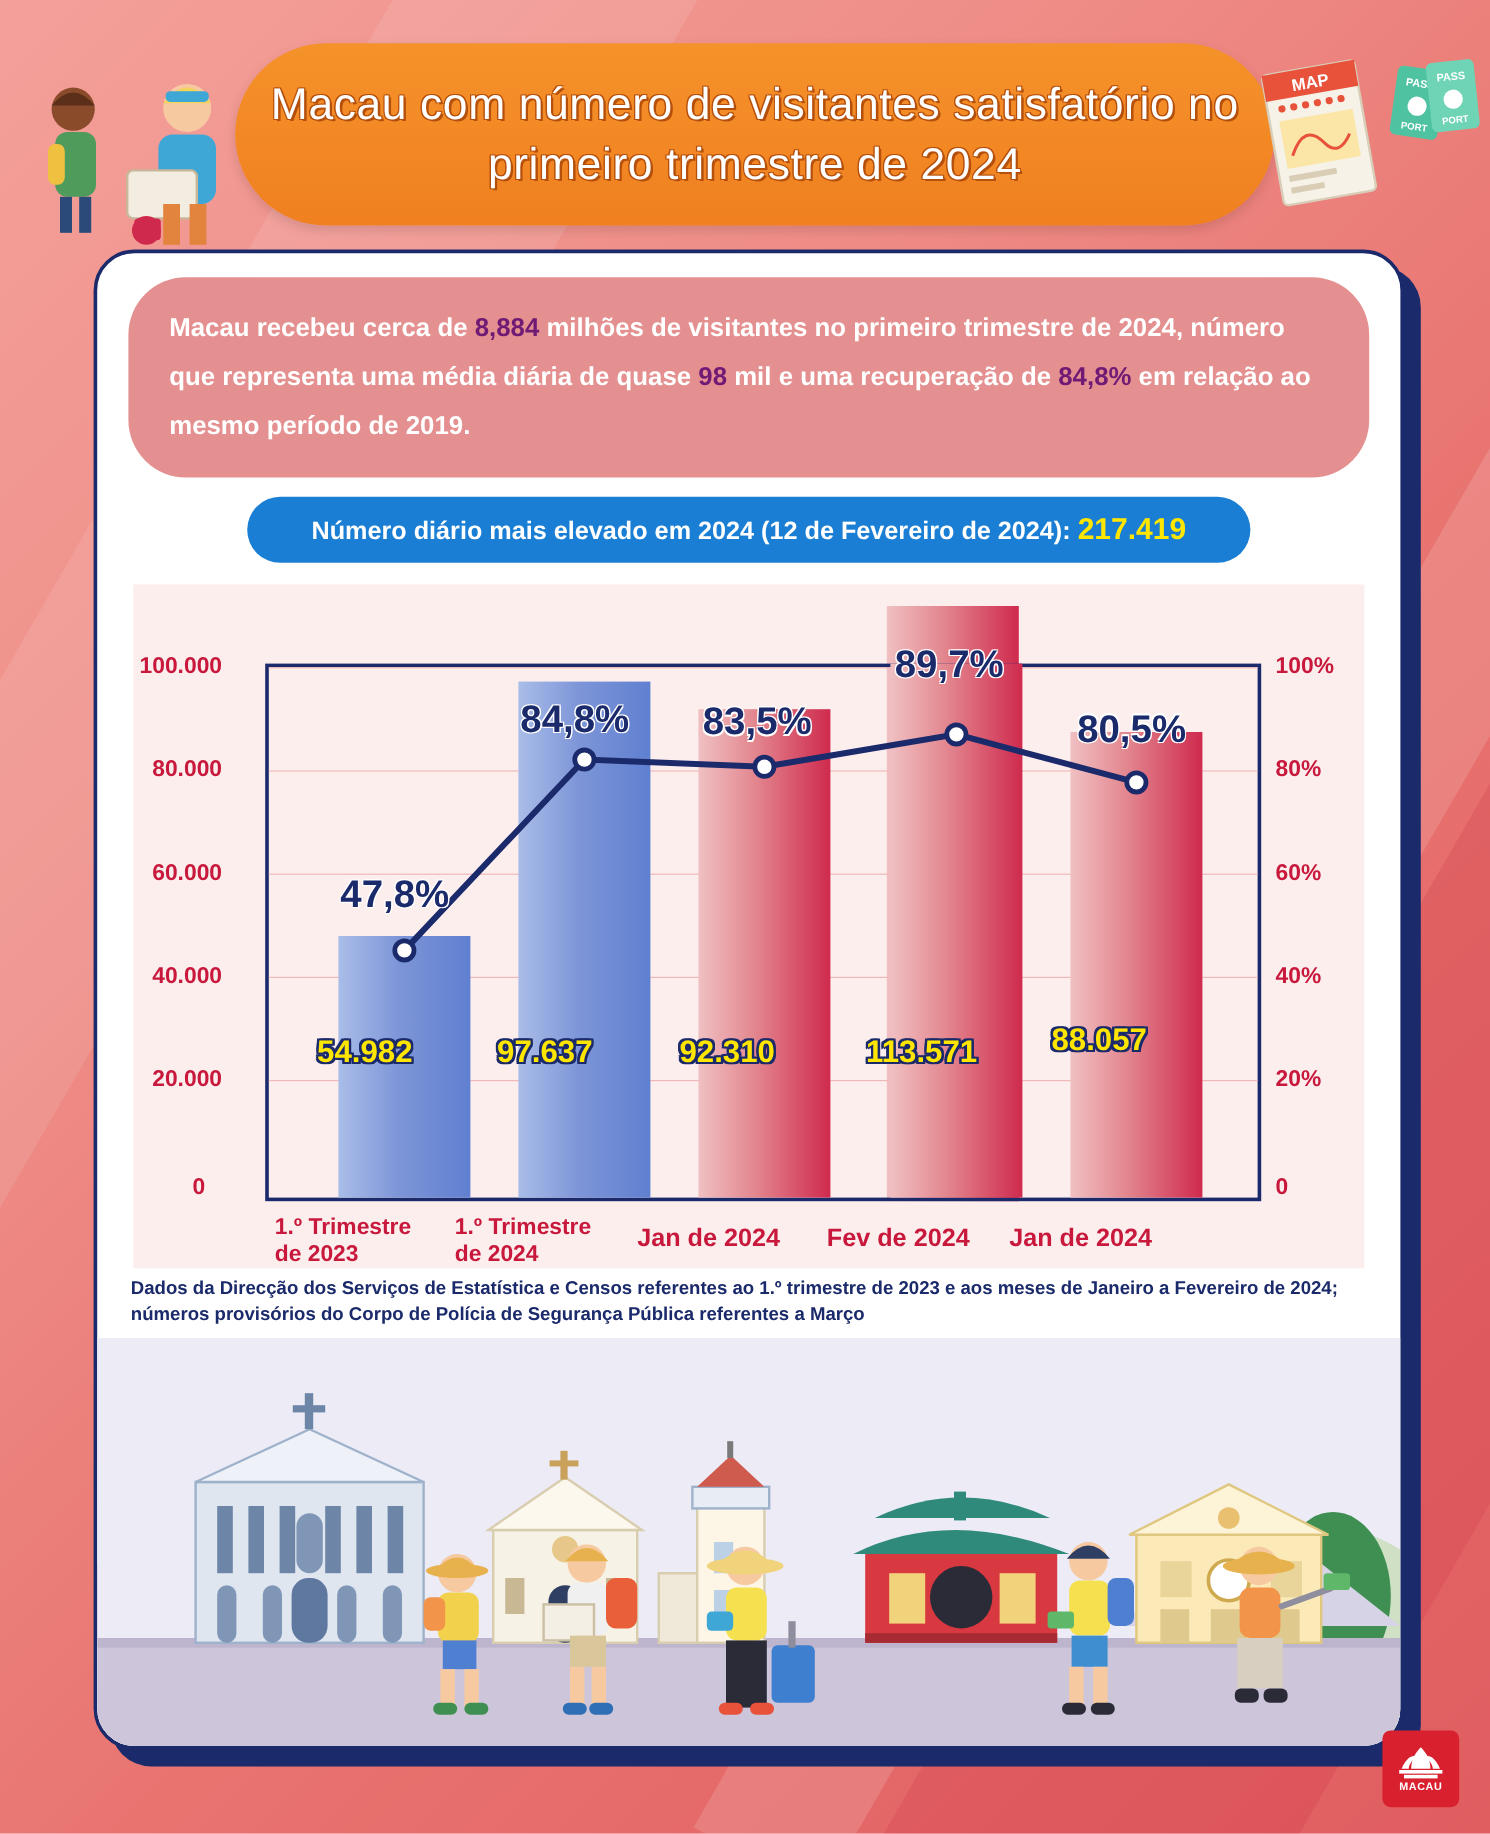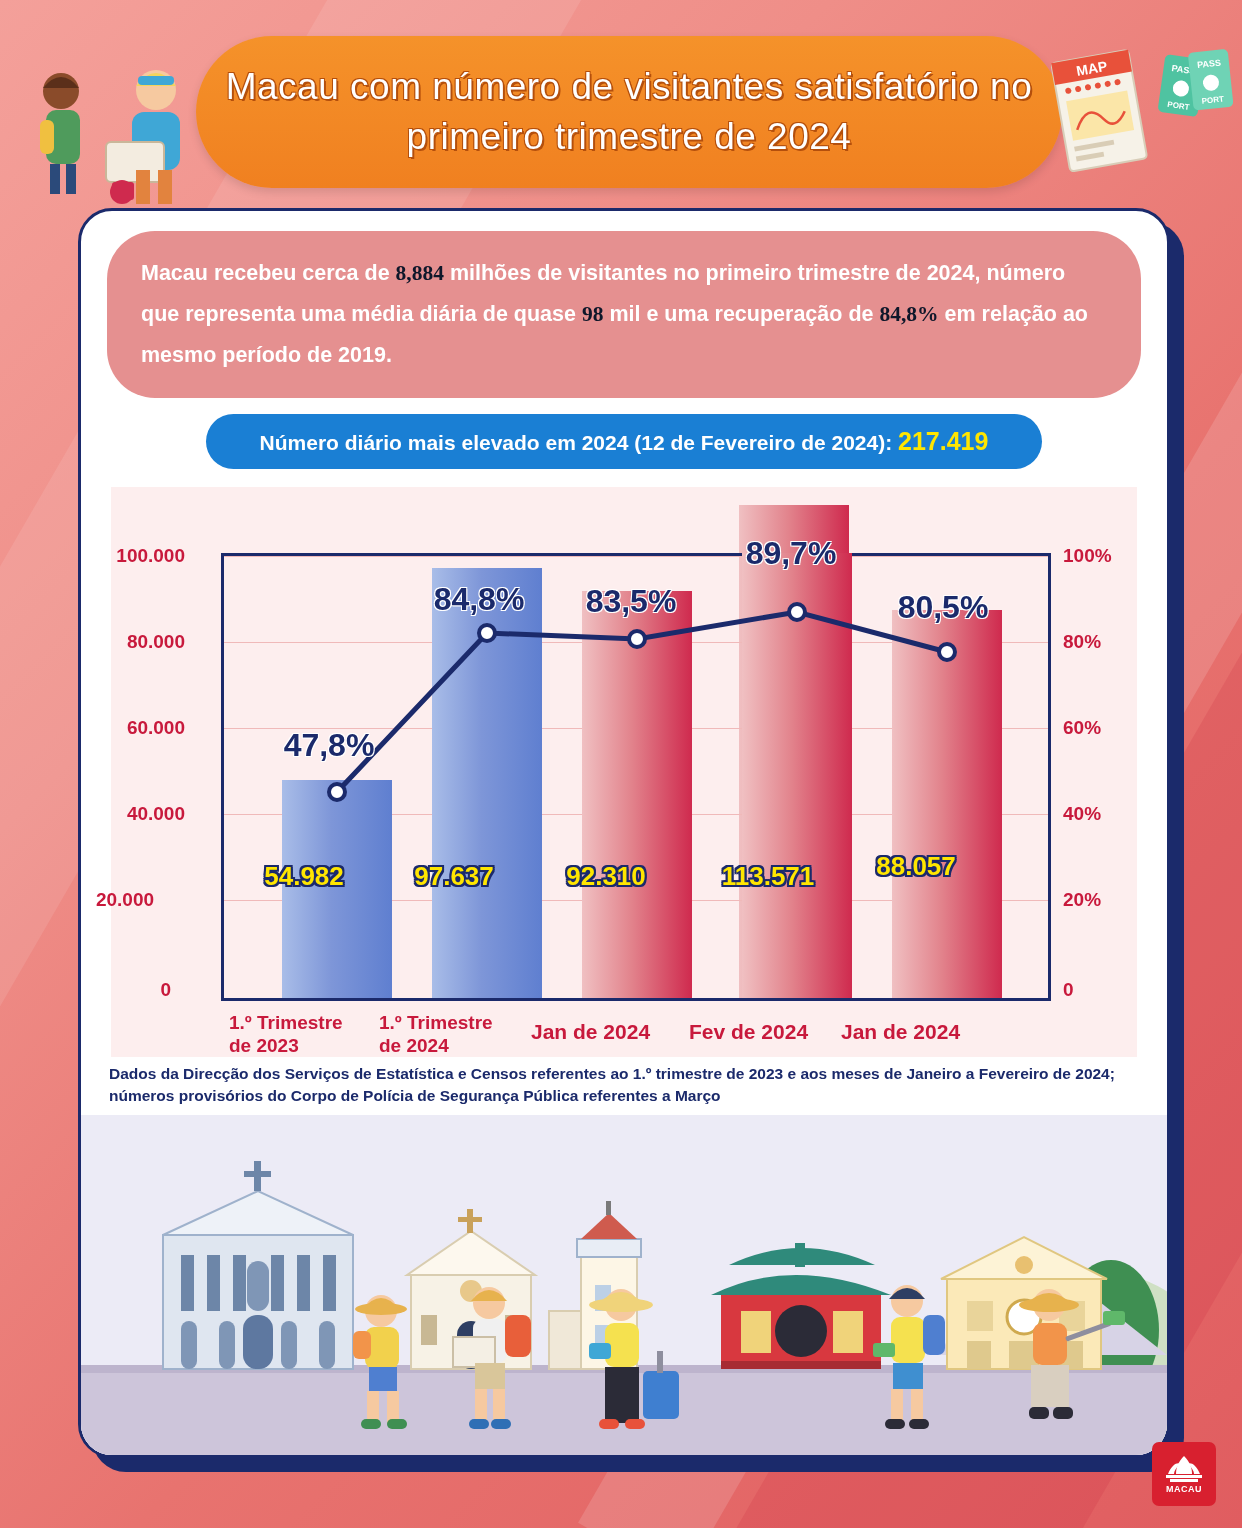--- a/index.html
+++ b/index.html
@@ -57,21 +57,21 @@
   
   .intro {
     margin: 20px 26px 0 26px;
     background: #e59090;
     border-radius: 48px;
     padding: 22px 34px;
     color: #ffffff;
     font-size: 21.5px; font-weight: bold; line-height: 1.9;
     text-align: left;
   }
-  .hl-yellow { color: #0f172a; font-family: Liberation Serif, serif; }
+  .hl-yellow { color: #701a75; }
 
   
   .bluebar {
     margin: 16px auto 0 auto;
     width: 836px;
     background: #1a7fd4;
     border-radius: 30px;
     padding: 13px 20px;
     color: #ffffff; font-weight: bold; font-size: 21px;
     text-align: center;
@@ -233,21 +233,21 @@
   <div class="bluebar">
     <span>Número diário mais elevado em 2024 (12 de Fevereiro de 2024): </span><span class="big">217.419</span>
   </div>
 
   <div class="chart-panel">
 
     <div class="ytick-left" style="top:58px;">100.000</div>
     <div class="ytick-left" style="top:144px;">80.000</div>
     <div class="ytick-left" style="top:230px;">60.000</div>
     <div class="ytick-left" style="top:316px;">40.000</div>
-    <div class="ytick-left" style="top:402px;text-align:center;">20.000</div>
+    <div class="ytick-left" style="top:402px;">20.000</div>
     <div class="ytick-left" style="top:492px; right:966px;">0</div>
 
     <div class="ytick-right" style="top:58px;">100%</div>
     <div class="ytick-right" style="top:144px;">80%</div>
     <div class="ytick-right" style="top:230px;">60%</div>
     <div class="ytick-right" style="top:316px;">40%</div>
     <div class="ytick-right" style="top:402px;">20%</div>
     <div class="ytick-right" style="top:492px;">0</div>
 
     <div class="bar red" style="left:628px; top:18px; width:110px; height:496px;"></div>

